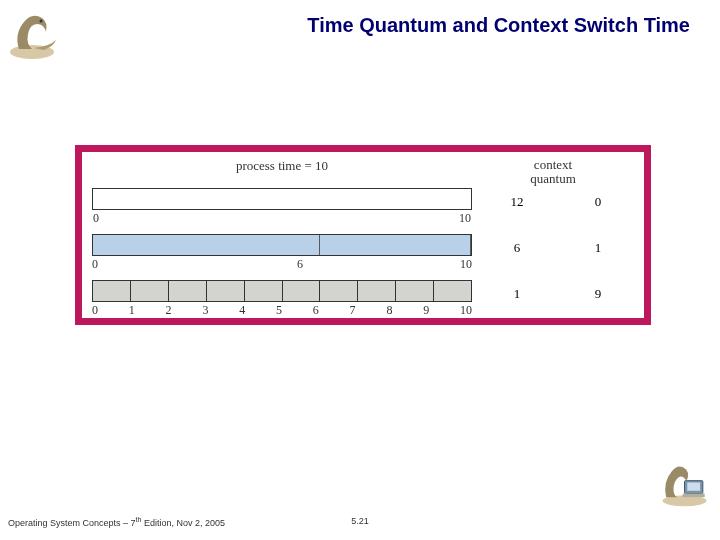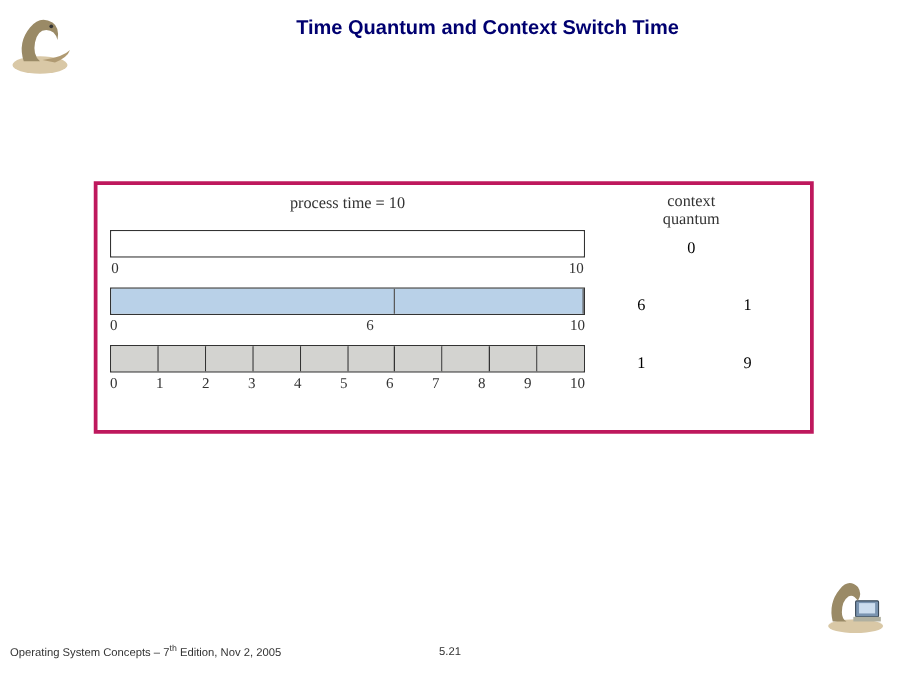--- a/index.html
+++ b/index.html
@@ -19,33 +19,33 @@
   }
   .logo-tl { top: 4px; left: 4px; }
   .logo-br { bottom: 30px; right: 8px; width: 55px; height: 55px; }
   .logo-tl svg, .logo-br svg { width: 100%; height: 100%; }
 
   .title {
     position: absolute;
     top: 14px;
     left: 90px;
     right: 30px;
-    font-size: 16px;
+    font-size: 20px;
     font-weight: bold;
     color: #000070;
-    text-align: center;
+    text-align: right;
   }
 
   .figure-frame {
     position: absolute;
     top: 145px;
     left: 75px;
     width: 576px;
-    height: 202px;
-    border: 3px solid #be185d;
+    height: 180px;
+    border: 7px solid #be185d;
     background: #fff;
     padding: 6px 10px 4px 10px;
   }
 
   .fig-headers {
     display: flex;
     font-family: "Times New Roman", serif;
     font-size: 13px;
     color: #333;
     margin-bottom: 3px;
@@ -134,20 +134,21 @@
   <div class="row">
     <div class="bar-area">
       <div class="bar white">
         <div class="seg"></div>
       </div>
       <div class="ticks two">
         <span>0</span>
         <span>10</span>
       </div>
     </div>
+    <div class="val-q">12</div>
     <div class="val-s">0</div>
   </div>
 
   <div class="row">
     <div class="bar-area">
       <div class="bar blue">
         <div class="seg" style="flex:6"></div>
         <div class="seg" style="flex:4"></div>
       </div>
       <div class="ticks three">

